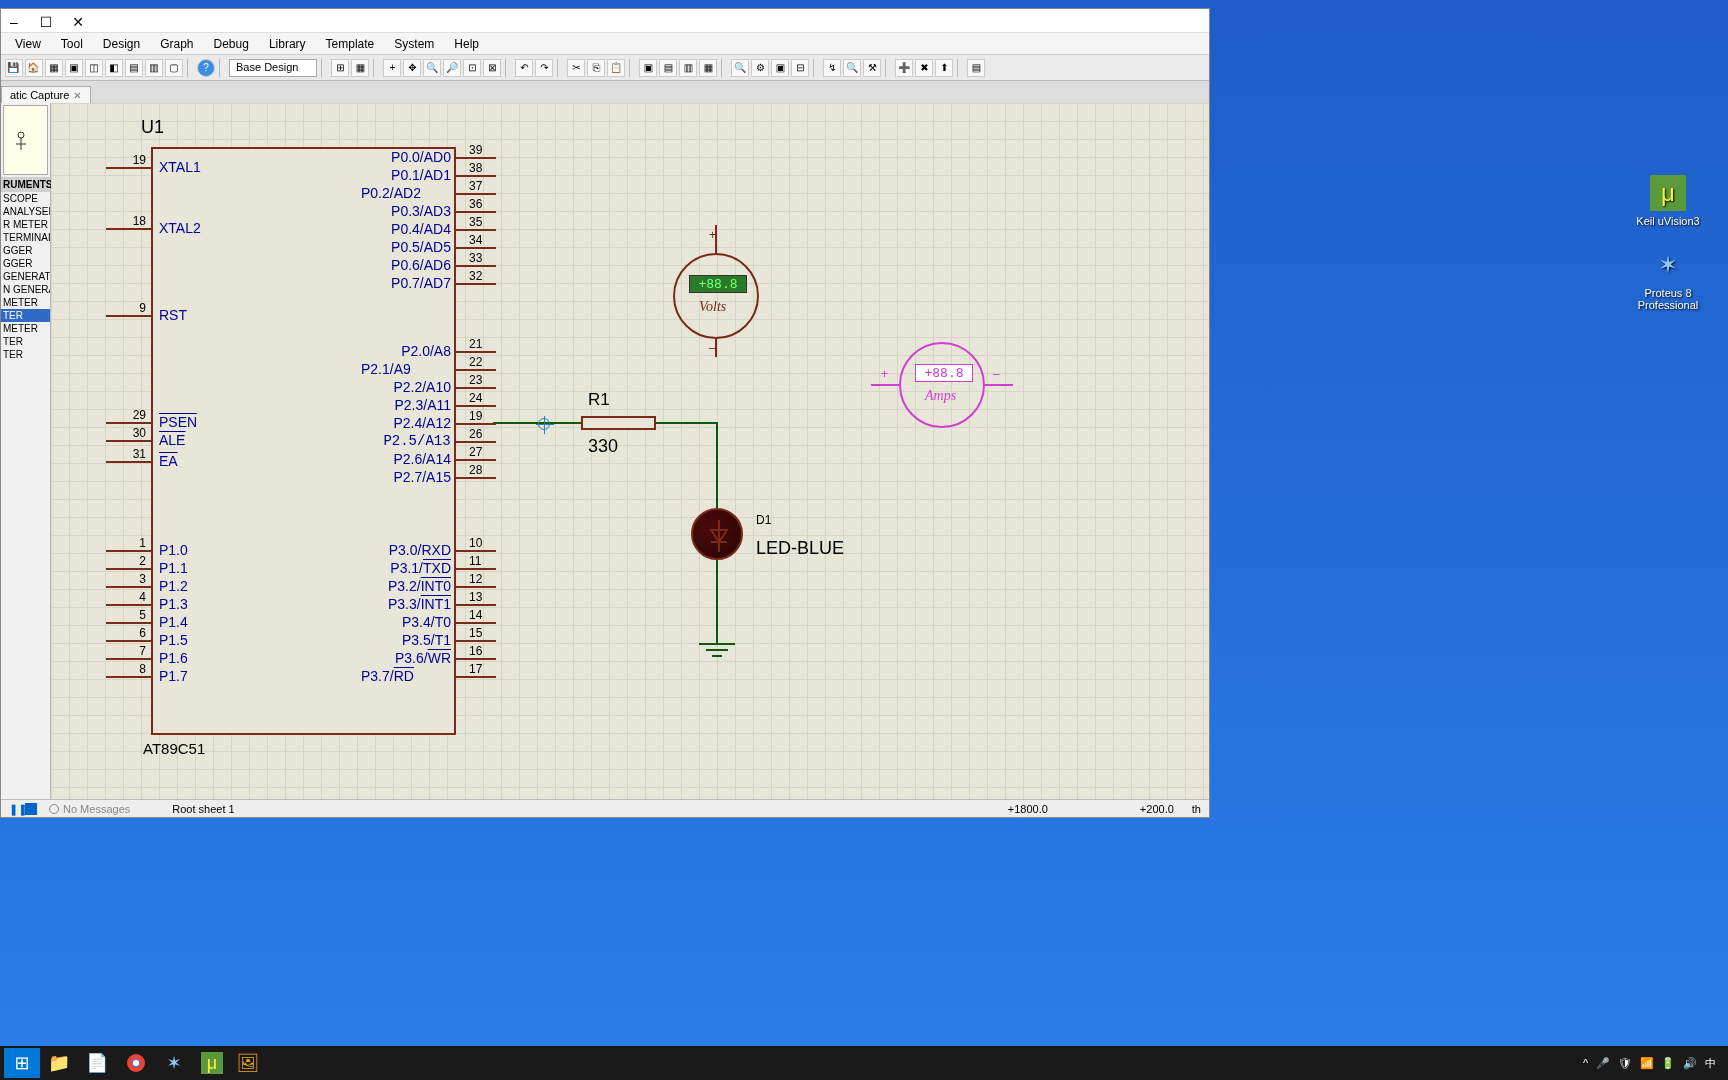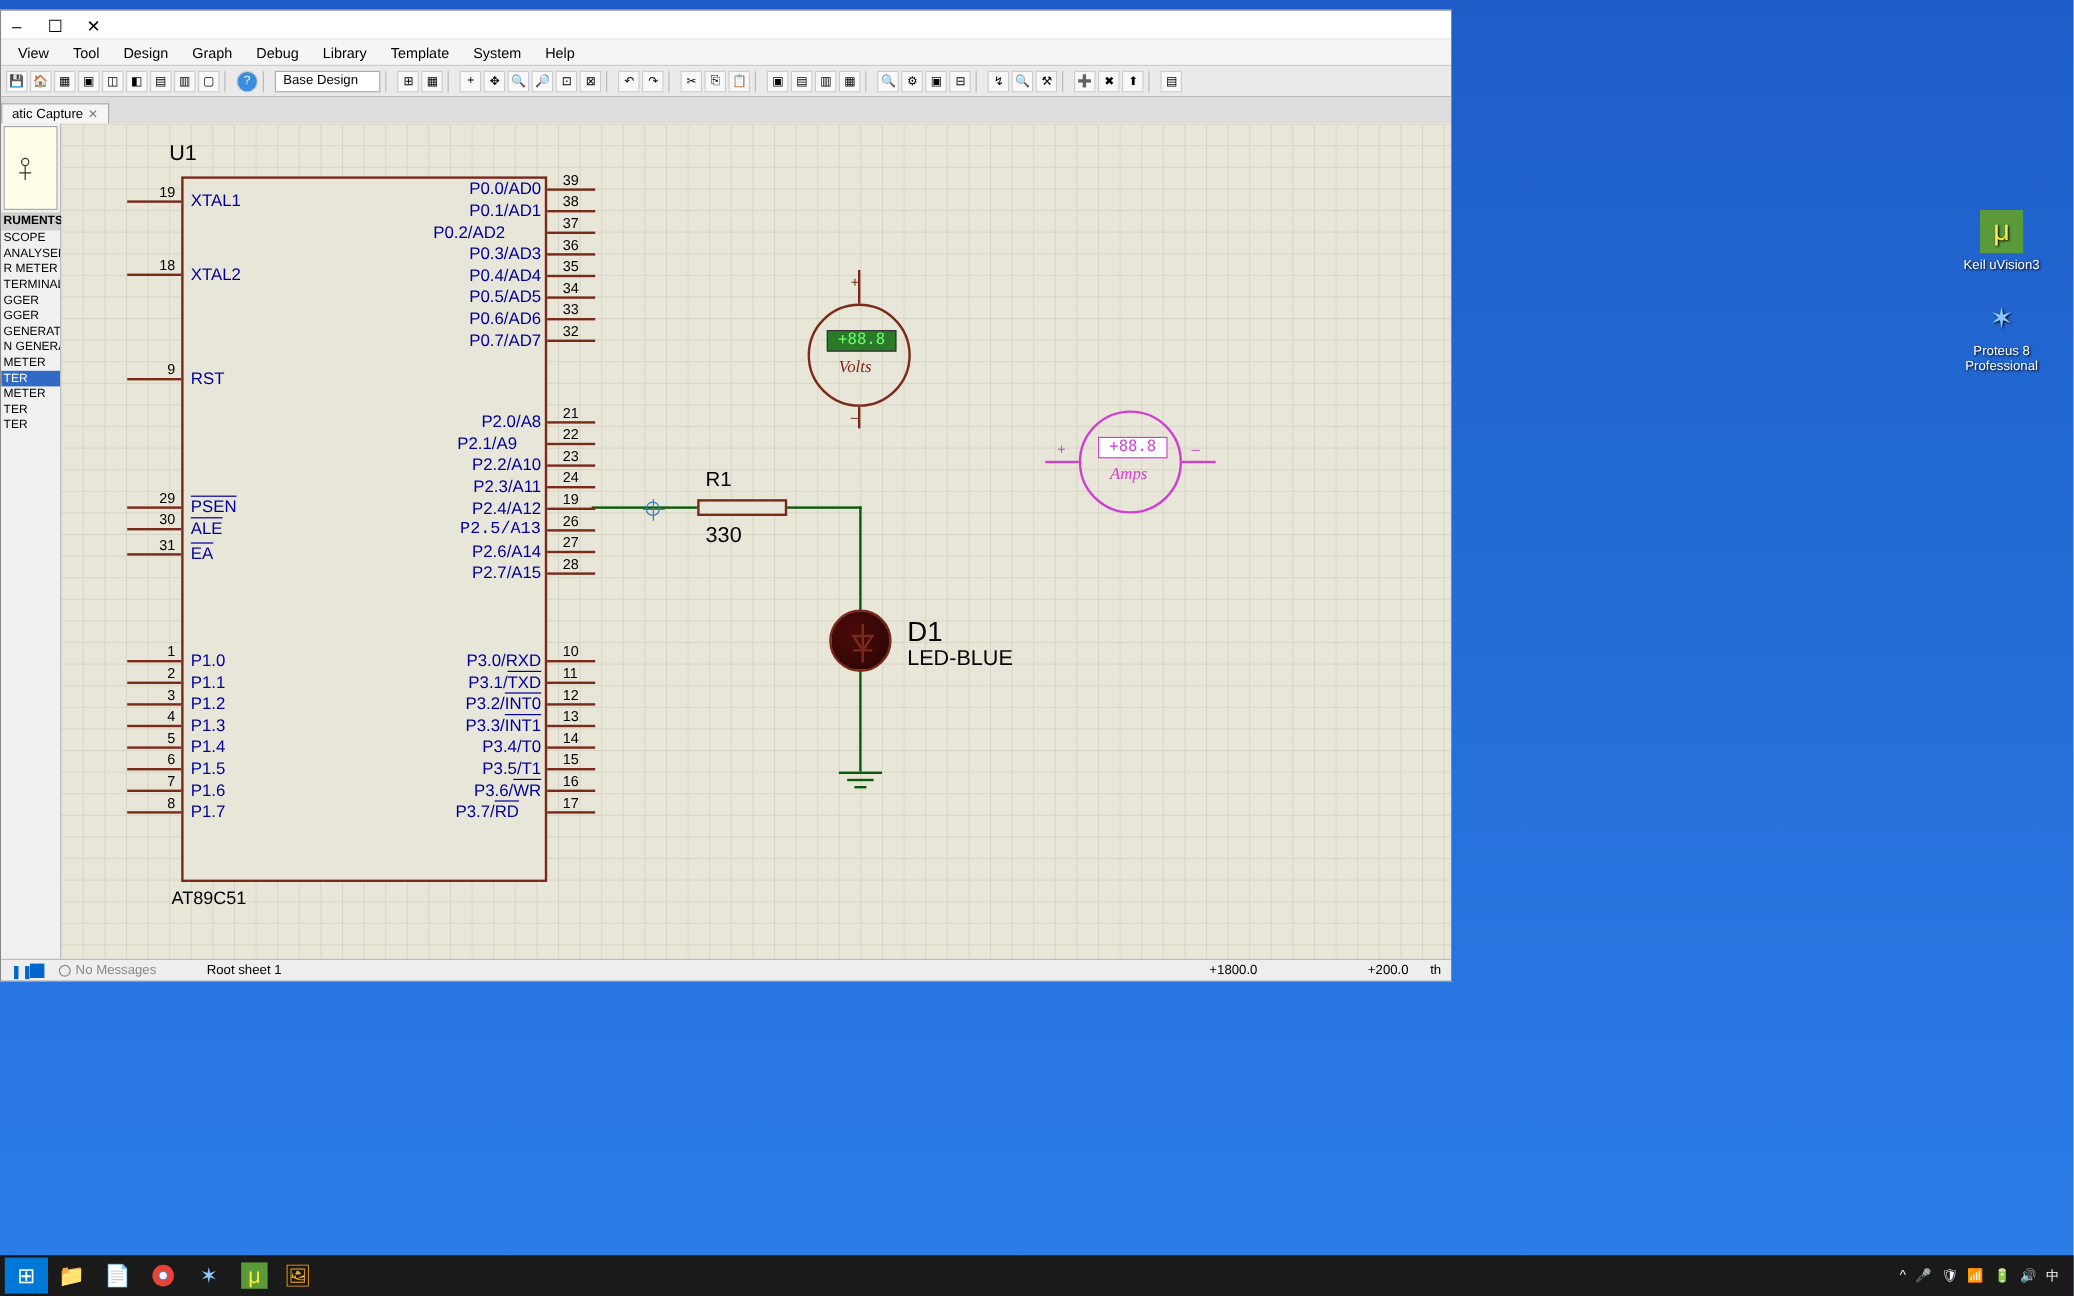--- a/index.html
+++ b/index.html
@@ -421,21 +421,21 @@
           <div style="width:10px;height:2px;background:#0a5a0a;margin:4px auto 0"></div>
         </div>
 
         <div class="led-body" style="left:640px;top:405px;width:52px;height:52px">
           <svg width="52" height="52" viewBox="0 0 52 52" style="position:absolute">
             <line x1="26" y1="10" x2="26" y2="42" stroke="#7a2a18" stroke-width="2"></line>
             <polygon points="18,20 34,20 26,32" fill="none" stroke="#7a2a18" stroke-width="2"></polygon>
             <line x1="18" y1="32" x2="34" y2="32" stroke="#7a2a18" stroke-width="2"></line>
           </svg>
         </div>
-        <div class="ref-label" style="left:705px;top:410px;font-size:23px">D1</div>
+        <div class="ref-label" style="left:705px;top:410px;font-size:12px">D1</div>
         <div class="value-label" style="left:705px;top:435px">LED-BLUE</div>
 
         <div class="meter voltmeter" style="left:622px;top:150px;width:86px;height:86px">
           <div class="meter-inner" style="left:14px;top:20px;width:58px;height:18px;background:#2a7a2a;color:#6fff6f">+88.8</div>
           <div class="meter-unit" style="left:24px;top:44px;color:#7a2a18">Volts</div>
         </div>
         <div style="position:absolute;left:664px;top:122px;width:2px;height:28px;background:#7a2a18"></div>
         <div style="position:absolute;left:658px;top:125px;color:#7a2a18;font-size:12px">+</div>
         <div style="position:absolute;left:664px;top:236px;width:2px;height:18px;background:#7a2a18"></div>
         <div style="position:absolute;left:658px;top:238px;color:#7a2a18;font-size:12px">–</div>
@@ -522,21 +522,21 @@
             <div class="pin-num" style="left: 418px; top: 148px;">33</div>
             <div class="pin-label" style="right: auto; left: 310px; top: 154px; width: 90px; text-align: right;">P0.6/AD6</div>
             <div class="pin-line" style="left: 405px; top: 180px; width: 40px;"></div>
             <div class="pin-num" style="left: 418px; top: 166px;">32</div>
             <div class="pin-label" style="right: auto; left: 310px; top: 172px; width: 90px; text-align: right;">P0.7/AD7</div>
             <div class="pin-line" style="left: 405px; top: 248px; width: 40px;"></div>
             <div class="pin-num" style="left: 418px; top: 234px;">21</div>
             <div class="pin-label" style="right: auto; left: 310px; top: 240px; width: 90px; text-align: right;">P2.0/A8</div>
             <div class="pin-line" style="left: 405px; top: 266px; width: 40px;"></div>
             <div class="pin-num" style="left: 418px; top: 252px;">22</div>
-            <div class="pin-label" style="right: auto; left: 310px; top: 258px; width: 90px; text-align: center;">P2.1/A9</div>
+            <div class="pin-label" style="right: auto; left: 310px; top: 258px; width: 90px; text-align: left;">P2.1/A9</div>
             <div class="pin-line" style="left: 405px; top: 284px; width: 40px;"></div>
             <div class="pin-num" style="left: 418px; top: 270px;">23</div>
             <div class="pin-label" style="right: auto; left: 310px; top: 276px; width: 90px; text-align: right;">P2.2/A10</div>
             <div class="pin-line" style="left: 405px; top: 302px; width: 40px;"></div>
             <div class="pin-num" style="left: 418px; top: 288px;">24</div>
             <div class="pin-label" style="right: auto; left: 310px; top: 294px; width: 90px; text-align: right;">P2.3/A11</div>
             <div class="pin-line" style="left: 405px; top: 320px; width: 40px;"></div>
             <div class="pin-num" style="left: 418px; top: 306px;">19</div>
             <div class="pin-label" style="right: auto; left: 310px; top: 312px; width: 90px; text-align: right;">P2.4/A12</div>
             <div class="pin-line" style="left: 405px; top: 338px; width: 40px;"></div>
@@ -564,21 +564,21 @@
             <div class="pin-num" style="left: 418px; top: 505px;">14</div>
             <div class="pin-label" style="right: auto; left: 310px; top: 511px; width: 90px; text-align: right;">P3.4/T0</div>
             <div class="pin-line" style="left: 405px; top: 537px; width: 40px;"></div>
             <div class="pin-num" style="left: 418px; top: 523px;">15</div>
             <div class="pin-label" style="right: auto; left: 310px; top: 529px; width: 90px; text-align: right;">P3.5/T1</div>
             <div class="pin-line" style="left: 405px; top: 555px; width: 40px;"></div>
             <div class="pin-num" style="left: 418px; top: 541px;">16</div>
             <div class="pin-label" style="right: auto; left: 310px; top: 547px; width: 90px; text-align: right;">P3.6/<span class="overline">WR</span></div>
             <div class="pin-line" style="left: 405px; top: 573px; width: 40px;"></div>
             <div class="pin-num" style="left: 418px; top: 559px;">17</div>
-            <div class="pin-label" style="right: auto; left: 310px; top: 565px; width: 90px; text-align: center;">P3.7/<span class="overline">RD</span></div>
+            <div class="pin-label" style="right: auto; left: 310px; top: 565px; width: 90px; text-align: left;">P3.7/<span class="overline">RD</span></div>
           </div>
 
       </div>
     </div>
   </div>
 
   <div class="statusbar">
     <div class="status-controls">
       <span class="status-pause">❚❚</span>
       <span class="status-stop"></span>

